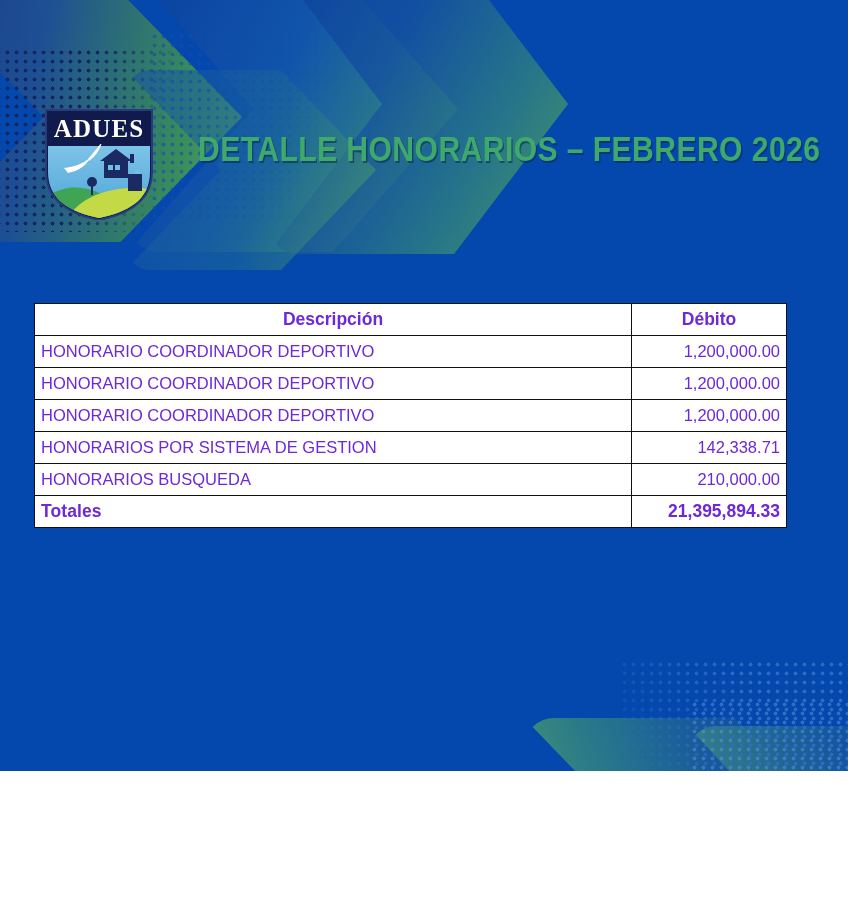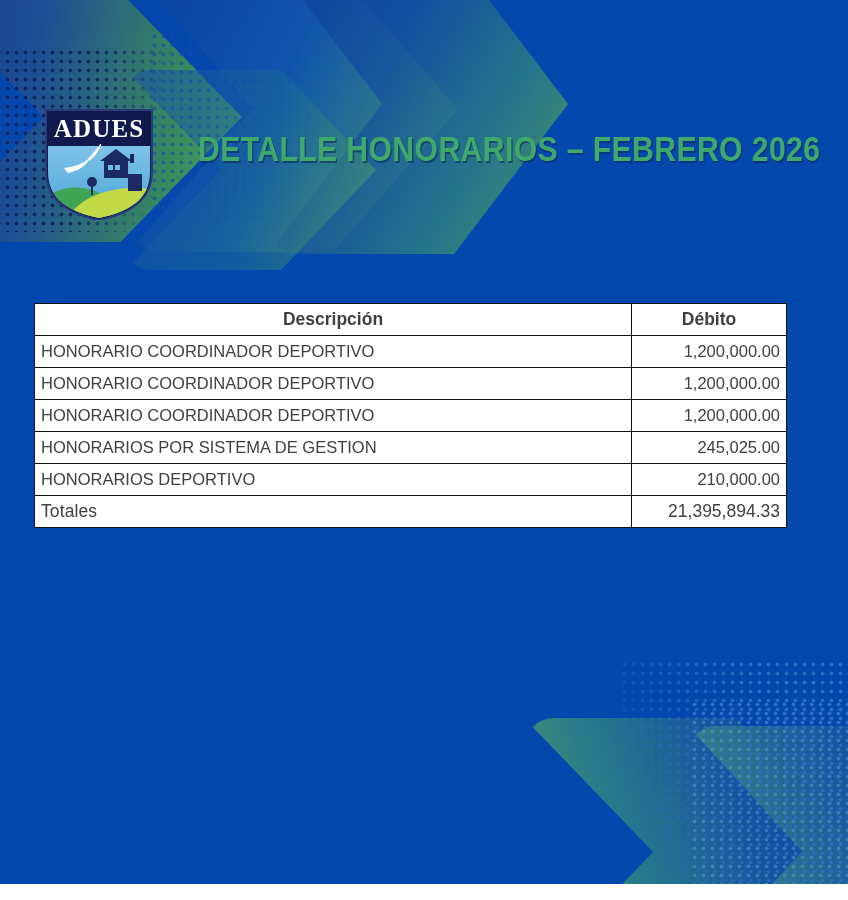--- a/index.html
+++ b/index.html
@@ -7,21 +7,21 @@
     padding: 0;
     background: #ffffff;
   }
   body {
     font-family: "Liberation Sans", sans-serif;
   }
 
   #page {
     position: relative;
     width: 848px;
-    height: 884px;
+    height: 771px;
     overflow: hidden;
     background: #0447ad;
   }
 
   
   .deco-layer {
     position: absolute;
     inset: 0;
     overflow: hidden;
     pointer-events: none;
@@ -158,35 +158,35 @@
     table-layout: fixed;
     border: 1.5px solid #111111;
   }
   table.fees col.c-desc { width: 597px; }
   table.fees col.c-amt  { width: 155px; }
 
   table.fees th,
   table.fees td {
     border: 1.5px solid #111111;
     font-size: 16.5px;
-    color: #404040;
+    color: #6d28d9;
     height: 31px;
     padding: 0 6px;
     line-height: 1.05;
     font-family: "Liberation Sans", sans-serif;
   }
   table.fees th {
     text-align: center;
     font-weight: bold;
     font-size: 17.5px;
   }
   td.desc { text-align: left; }
   td.amt  { text-align: right; padding-right: 8px; }
   tr.totals td {
-    font-weight: normal;
+    font-weight: bold;
     font-size: 17.5px;
     margin-left: 38px;
   }
   tr.totals td.desc { letter-spacing: .1px; }
 </style>
 </head>
 <body>
 
 <div id="page">
 
@@ -275,24 +275,24 @@
           <tr>
             <td class="desc">HONORARIO COORDINADOR DEPORTIVO</td>
             <td class="amt">1,200,000.00</td>
           </tr>
           <tr>
             <td class="desc">HONORARIO COORDINADOR DEPORTIVO</td>
             <td class="amt">1,200,000.00</td>
           </tr>
           <tr>
             <td class="desc">HONORARIOS POR SISTEMA DE GESTION</td>
-            <td class="amt">245,025.00</td>
-          </tr>
-          <tr>
-            <td class="desc">HONORARIOS DEPORTIVO</td>
+            <td class="amt">142,338.71</td>
+          </tr>
+          <tr>
+            <td class="desc">HONORARIOS BUSQUEDA</td>
             <td class="amt">210,000.00</td>
           </tr>
         </tbody>
       <tfoot>
         <tr class="totals">
           <td class="desc">Totales</td>
           <td class="amt">21,395,894.33</td>
         </tr>
       </tfoot>
     </table>

